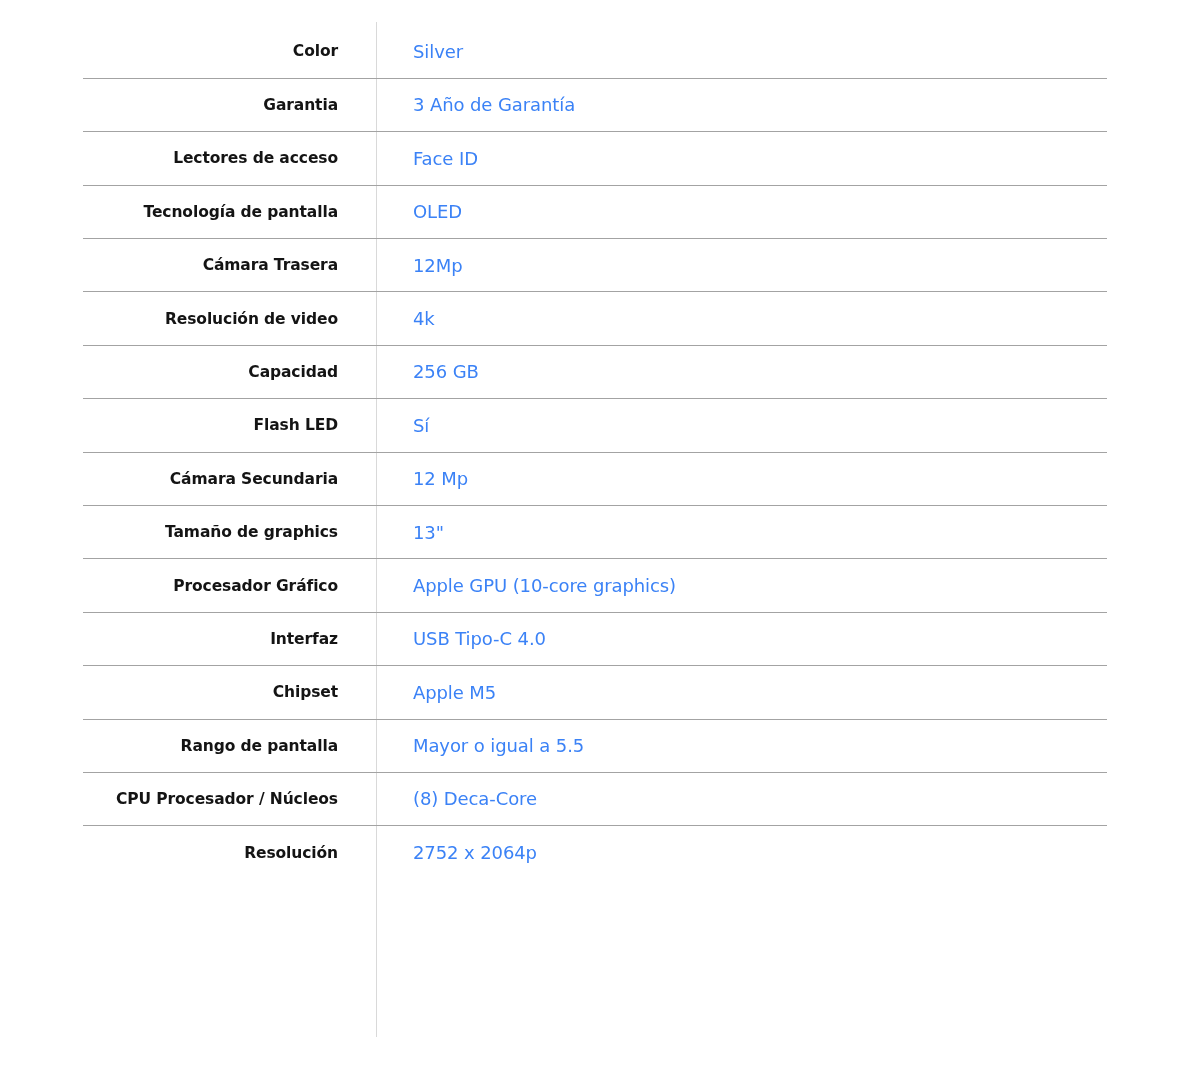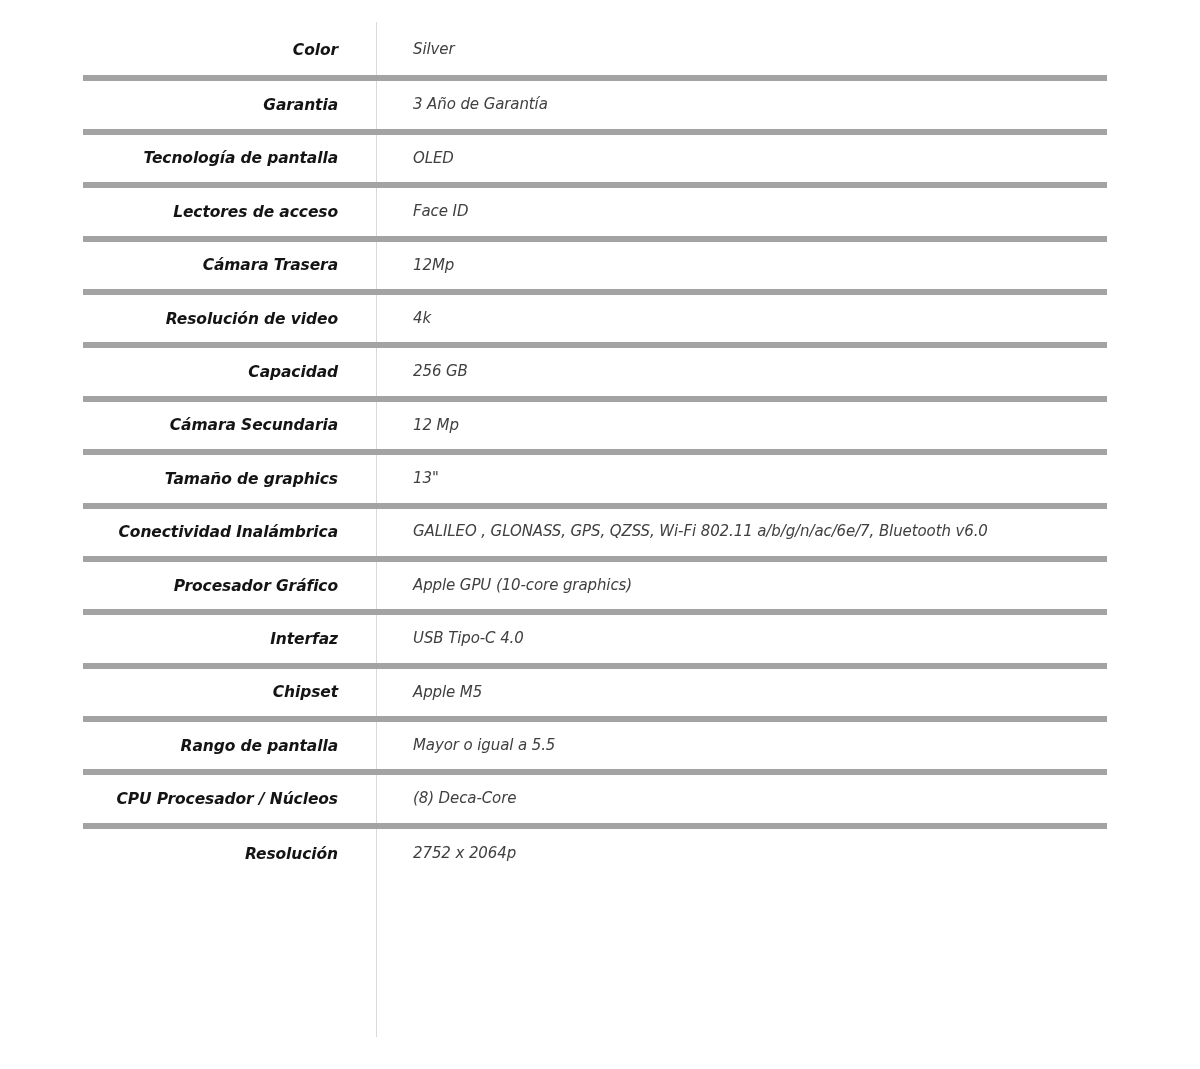--- a/index.html
+++ b/index.html
@@ -41,50 +41,49 @@
     width: 987px;
     border-collapse: collapse;
     table-layout: fixed;
   }
 
   .specs-table tr {
     height: 53.4px;
   }
 
   .specs-table tr + tr > td {
-    border-top: 6px solid #a3a3a3;
+    border-top: 1px solid #a3a3a3;
     margin-top: 40px;
   }
 
   .specs-table td {
     padding: 0;
     vertical-align: middle;
     line-height: 1.3;
-    font-style: italic;
   }
 
   td.spec-label {
     width: 255px;
     text-align: right;
     padding-right: 38px;
     font-size: 15.5px;
     font-weight: 700;
     letter-spacing: -0.1px;
     color: #141414;
     white-space: nowrap;
   }
 
   td.spec-value {
     width: 694px;
     text-align: left;
     padding-left: 37px;
-    font-size: 15px;
+    font-size: 18px;
     font-weight: 400;
     letter-spacing: -0.1px;
-    color: #404040;
+    color: #3b82f6;
     white-space: nowrap;
   }
 </style>
 </head>
 <body>
 
 <div class="specs-wrap">
 
   <div class="column-divider"></div>
 
@@ -92,50 +91,50 @@
     <tbody>
         <tr>
           <td class="spec-label">Color</td>
           <td class="spec-value">Silver</td>
         </tr>
         <tr>
           <td class="spec-label">Garantia</td>
           <td class="spec-value">3 Año de Garantía</td>
         </tr>
         <tr>
+          <td class="spec-label">Lectores de acceso</td>
+          <td class="spec-value">Face ID</td>
+        </tr>
+        <tr>
           <td class="spec-label">Tecnología de pantalla</td>
           <td class="spec-value">OLED</td>
-        </tr>
-        <tr>
-          <td class="spec-label">Lectores de acceso</td>
-          <td class="spec-value">Face ID</td>
         </tr>
         <tr>
           <td class="spec-label">Cámara Trasera</td>
           <td class="spec-value">12Mp</td>
         </tr>
         <tr>
           <td class="spec-label">Resolución de video</td>
           <td class="spec-value">4k</td>
         </tr>
         <tr>
           <td class="spec-label">Capacidad</td>
           <td class="spec-value">256 GB</td>
         </tr>
         <tr>
+          <td class="spec-label">Flash LED</td>
+          <td class="spec-value">Sí</td>
+        </tr>
+        <tr>
           <td class="spec-label">Cámara Secundaria</td>
           <td class="spec-value">12 Mp</td>
         </tr>
         <tr>
           <td class="spec-label">Tamaño de graphics</td>
           <td class="spec-value">13"</td>
-        </tr>
-        <tr>
-          <td class="spec-label">Conectividad Inalámbrica</td>
-          <td class="spec-value">GALILEO , GLONASS, GPS, QZSS, Wi-Fi 802.11 a/b/g/n/ac/6e/7, Bluetooth v6.0</td>
         </tr>
         <tr>
           <td class="spec-label">Procesador Gráfico</td>
           <td class="spec-value">Apple GPU (10-core graphics)</td>
         </tr>
         <tr>
           <td class="spec-label">Interfaz</td>
           <td class="spec-value">USB Tipo-C 4.0</td>
         </tr>
         <tr>

